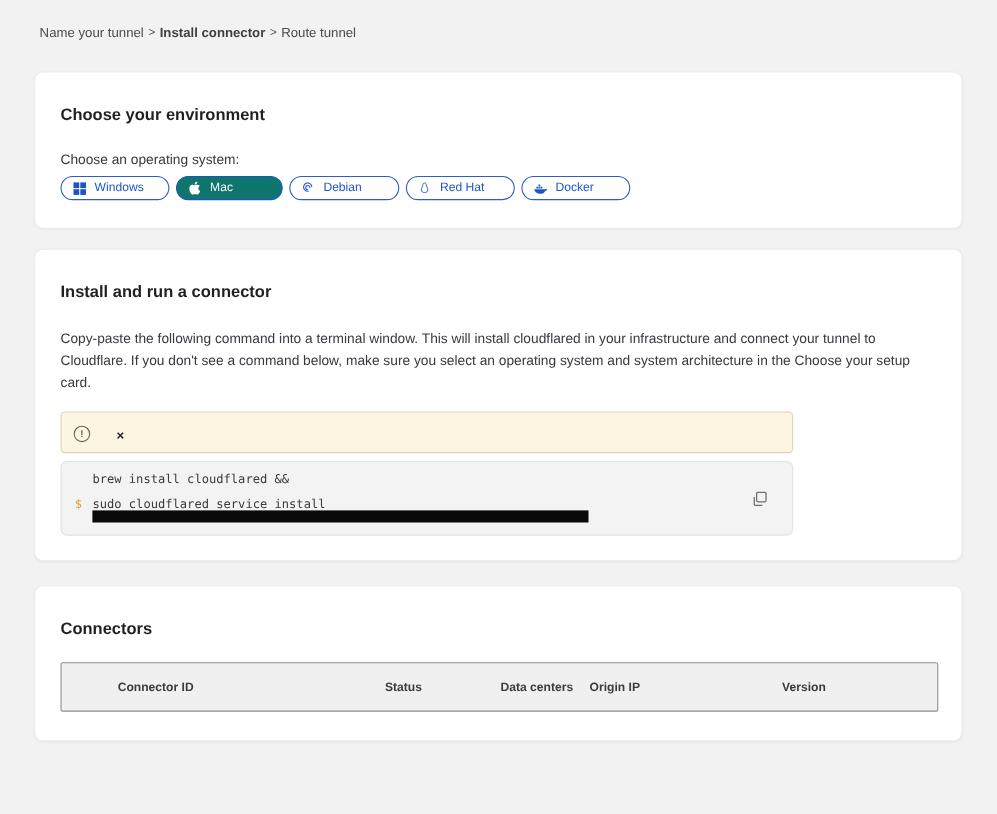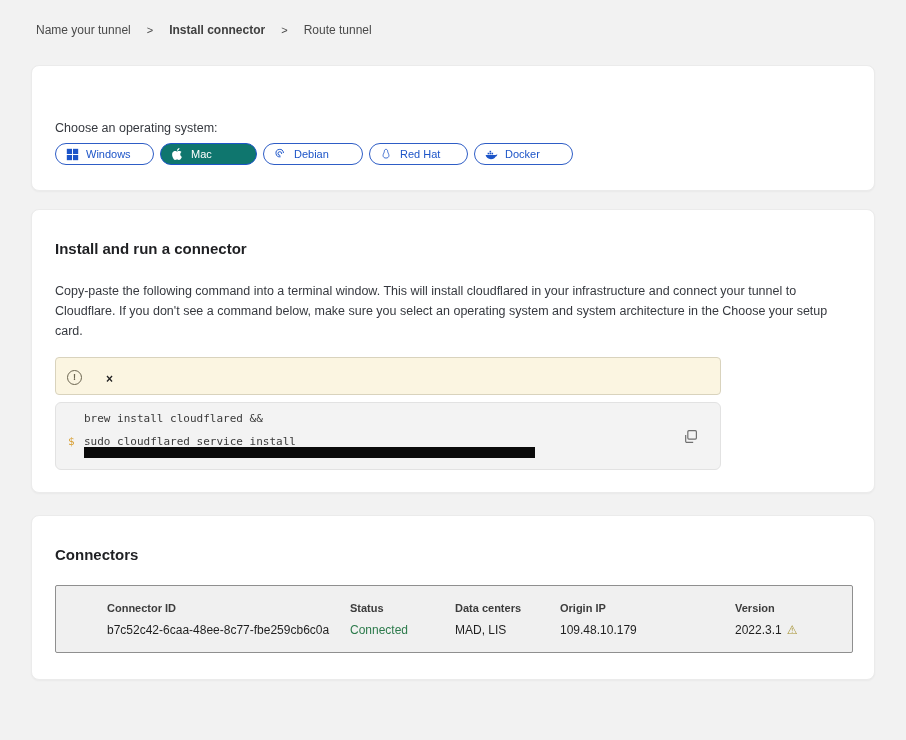--- a/index.html
+++ b/index.html
@@ -10,21 +10,21 @@
     font-family:"Liberation Sans", sans-serif;
     color:#1f2023;
     overflow:hidden;
   }
   .page { width:906px; height:740px; position:relative; }
 
   
   .breadcrumb {
     padding:23px 0 0 36px;
     font-size:12px; color:#4a4a4a;
-    display:flex; align-items:center; gap:16px;
+    display:flex; align-items:center; gap:4px;
   }
   .breadcrumb .crumb.active { font-weight:bold; color:#404040; }
   .breadcrumb .sep { color:#4a4a4a; font-size:11px; }
 
   
   .card {
     width:844px; margin-left:31px;
     background:#ffffff;
     border:1px solid #ebebeb;
     border-radius:8px;
@@ -94,41 +94,42 @@
 
   
   .card-connectors { margin-top:22px; padding:30px 22px 26px 23px; }
   .conn-table {
     margin-top:22px; width:798px;
     background:#f0f0f0; border:1px solid #8f8f8f; border-radius:2px;
     padding:16px 0 15px 51px;
   }
   .t-row { display:flex; }
   .t-col-id { width:243px; } .t-col-status { width:105px; }
-  .t-col-dc { width:105px; } .t-col-ip { width:175px; } .t-col-ver { flex:1; }
+  .t-col-dc { width:81px; } .t-col-ip { width:175px; } .t-col-ver { flex:1; }
   .t-head { font-size:11px; font-weight:bold; color:#3c3c3c; }
   .t-data { margin-top:9px; font-size:12px; color:#1f1f1f; }
   .status-connected { color:#2c7a4b; }
   .version-cell { display:flex; align-items:center; gap:5px; }
   .warn-tri { font-family:"DejaVu Sans", sans-serif; color:#a5912f; font-size:12px; line-height:1; }
 </style>
 </head>
 <body>
 
 <div class="page">
 
   <nav class="breadcrumb">
     <span class="crumb">Name your tunnel</span>
     <span class="sep">&gt;</span>
     <span class="crumb active">Install connector</span>
     <span class="sep">&gt;</span>
     <span class="crumb">Route tunnel</span>
   </nav>
 
   <section class="card card-env">
+    <h2>Choose your environment</h2>
     <div class="os-label">Choose an operating system:</div>
     <div class="os-row">
 
       <button class="os-btn w-windows">
         <span class="ic">
           <svg viewBox="0 0 16 16" width="13" height="13">
               <g fill="currentColor">
             <rect x="1" y="1" width="6.4" height="6.4"></rect>
                 <rect x="8.6" y="1" width="6.4" height="6.4"></rect>
             <rect x="1" y="8.6" width="6.4" height="6.4"></rect>
@@ -213,26 +214,16 @@
   <section class="card card-connectors">
     <h2>Connectors</h2>
     <div class="conn-table">
       <div class="t-row t-head">
         <div class="t-col-id">Connector ID</div>
         <div class="t-col-status">Status</div>
         <div class="t-col-dc">Data centers</div>
         <div class="t-col-ip">Origin IP</div>
         <div class="t-col-ver">Version</div>
       </div>
-      <div class="t-row t-data">
-        <div class="t-col-id">b7c52c42-6caa-48ee-8c77-fbe259cb6c0a</div>
-        <div class="t-col-status status-connected">Connected</div>
-        <div class="t-col-dc">MAD, LIS</div>
-        <div class="t-col-ip">109.48.10.179</div>
-        <div class="t-col-ver version-cell">
-          <span>2022.3.1</span>
-          <span class="warn-tri">⚠</span>
-        </div>
-      </div>
     </div>
   </section>
 
 </div>
 
 </body></html>

